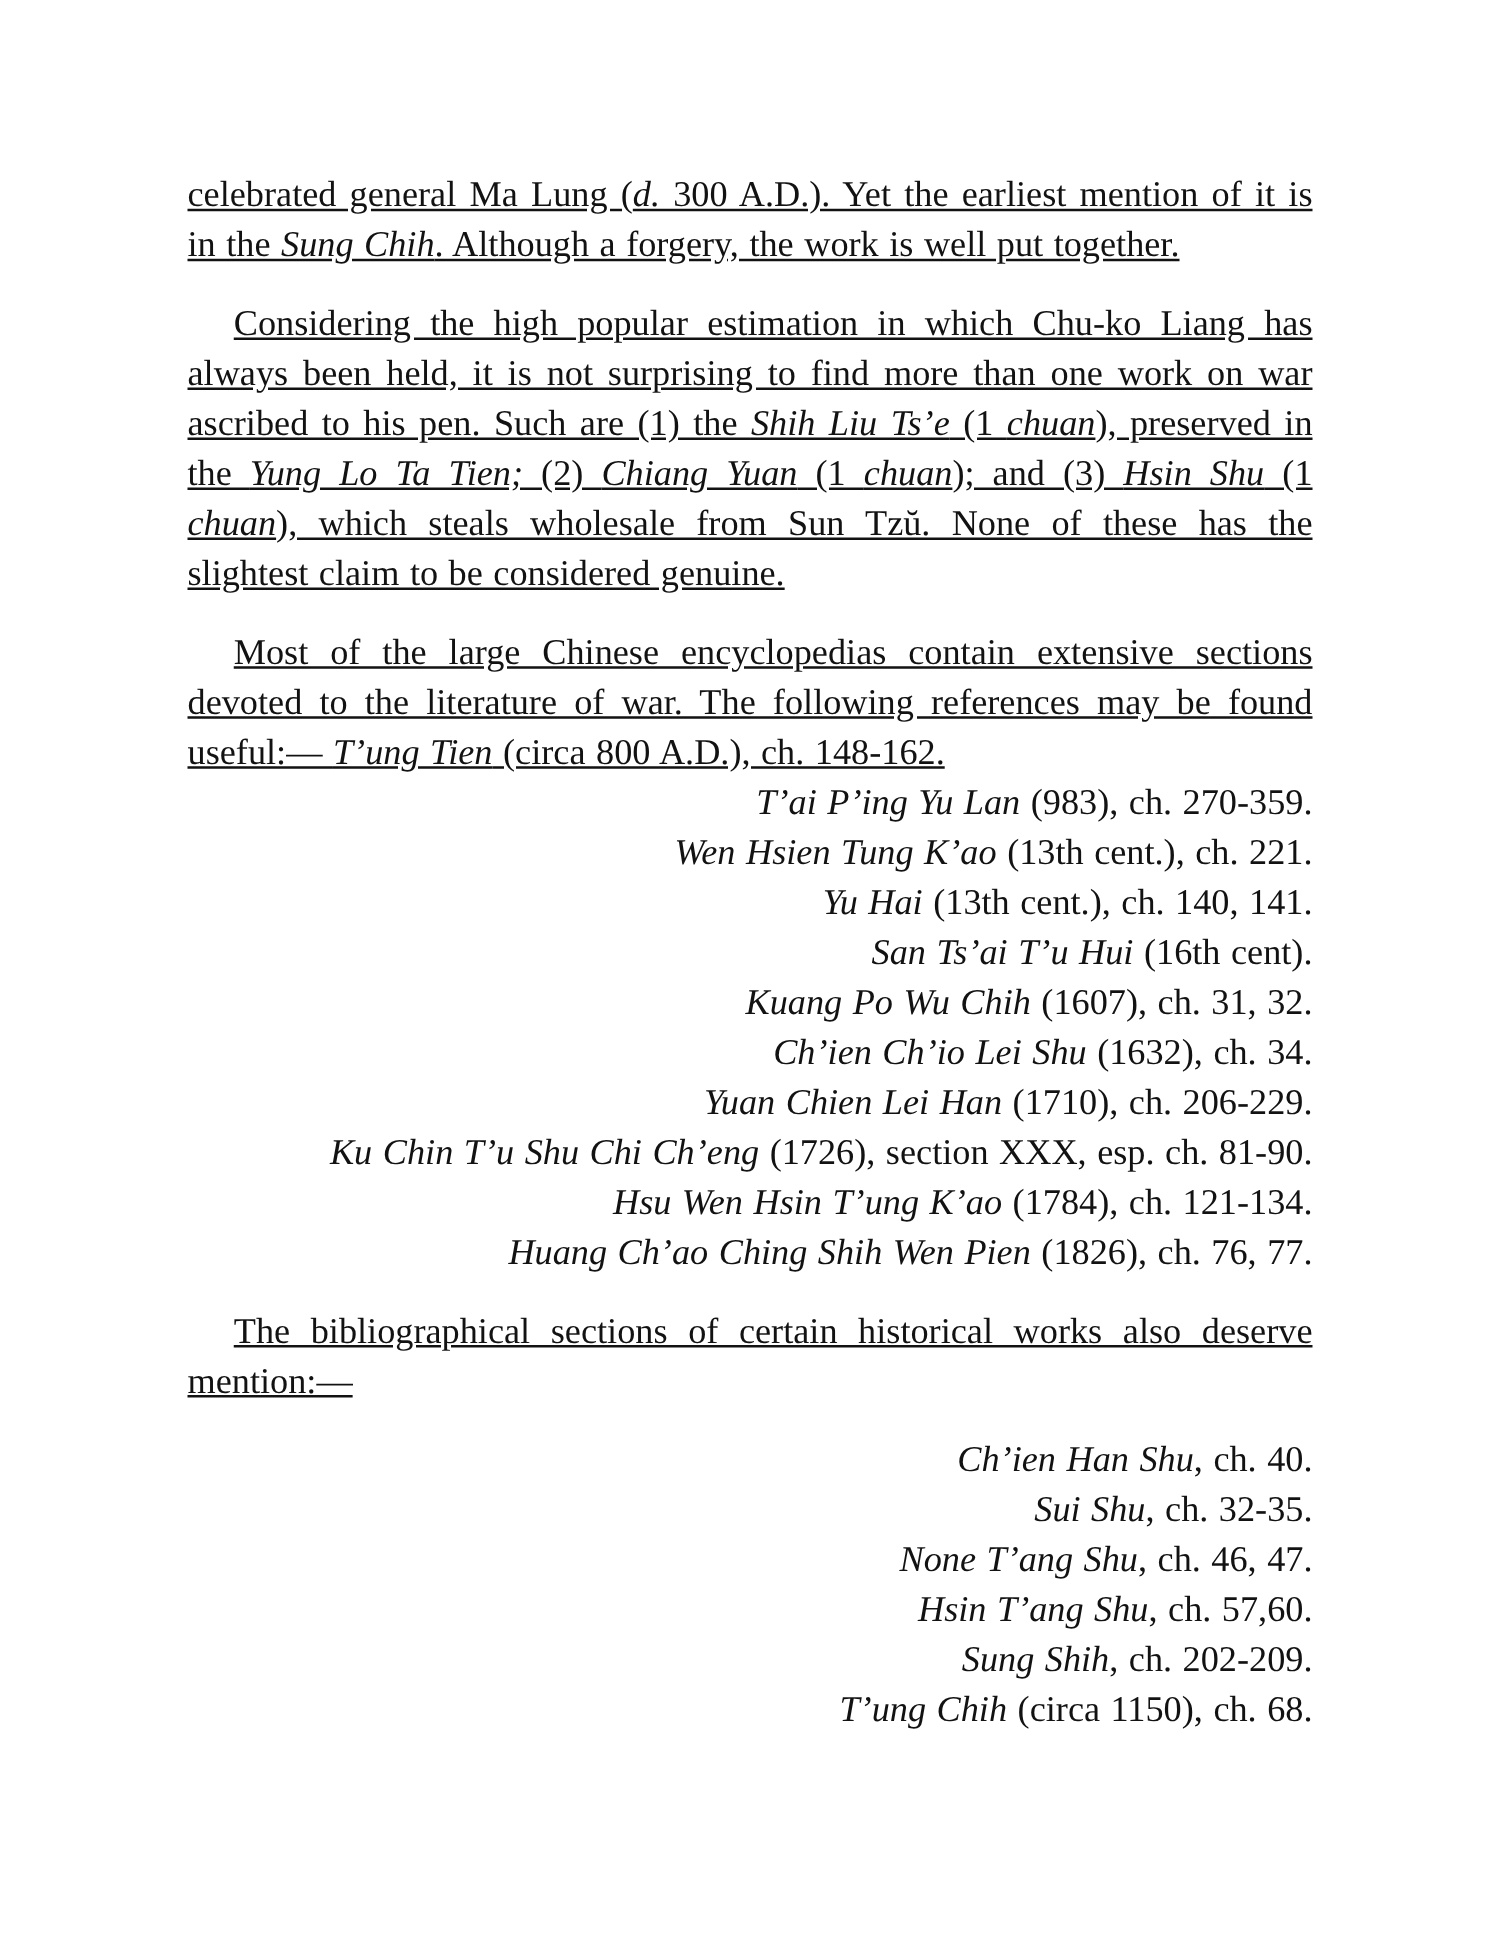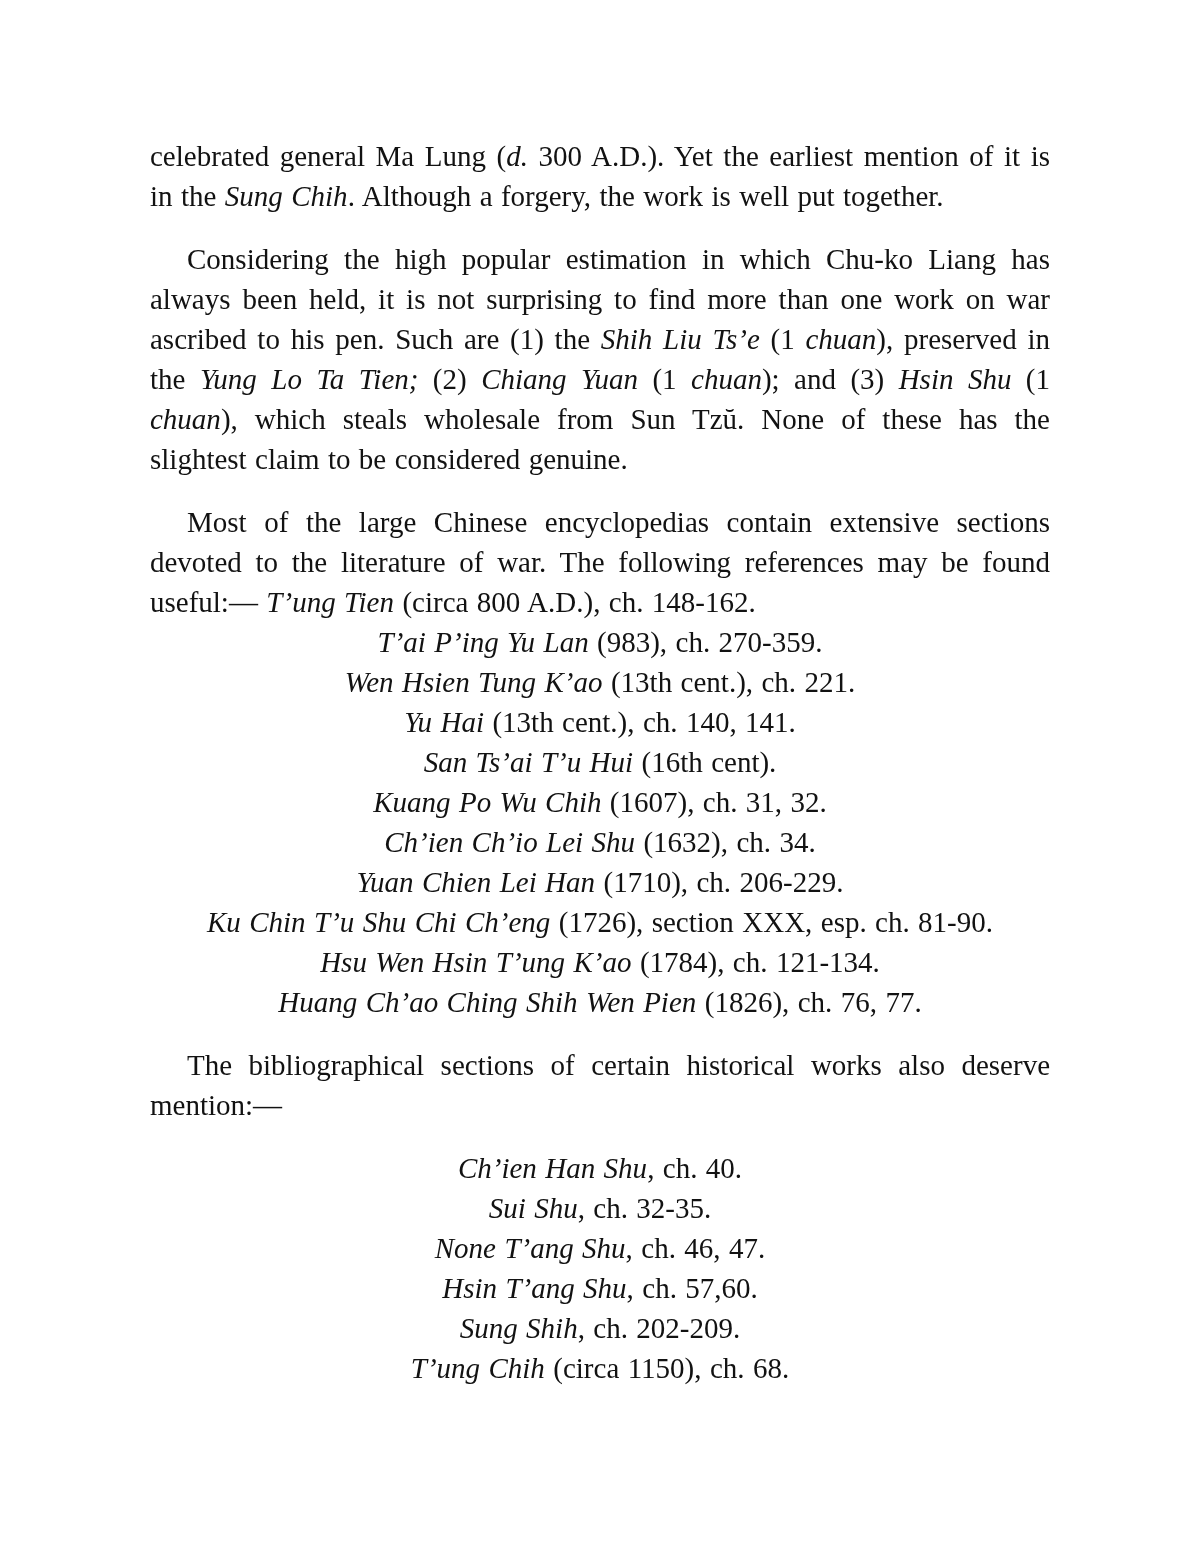--- a/index.html
+++ b/index.html
@@ -17,22 +17,22 @@
   }
   .text-block {
     width: 900px;
   }
   .text-block p {
     margin: 0;
     font-size: 29px;
     line-height: 40px;
     word-spacing: 0.04em;
   }
-  p.justify { text-align: justify; }
-  p.left    { text-align: center; }
+  p.justify { text-align: justify; text-decoration: underline; }
+  p.left    { text-align: right; }
   p.indent  { text-indent: 37px; }
   p.gap     { margin-top: 23px; }
   span.italic { font-style: italic; }
 </style>
 </head>
 <body>
 
 <div class="page" style="background: rgb(255, 255, 255); color: rgb(18, 18, 18);">
   <main class="text-block">
       <p class="justify"><span>celebrated general Ma Lung (</span><span class="italic">d.</span><span> 300 A.D.). Yet the earliest mention of it is in the </span><span class="italic">Sung Chih</span><span>. Although a forgery, the work is well put together.</span></p>

